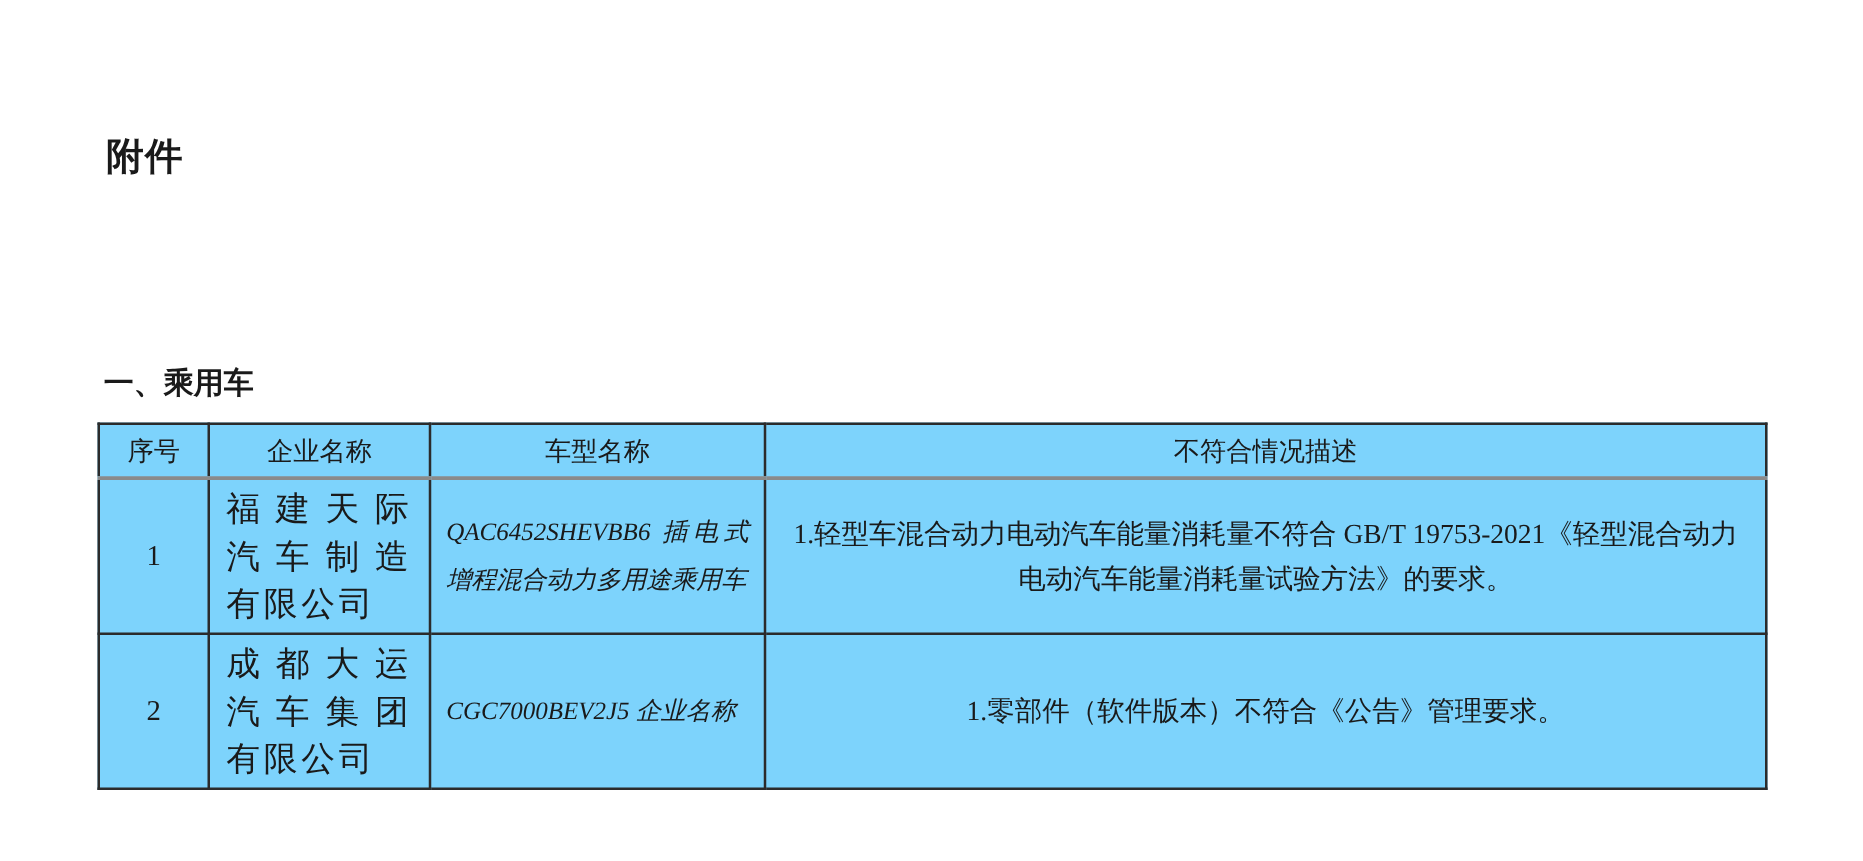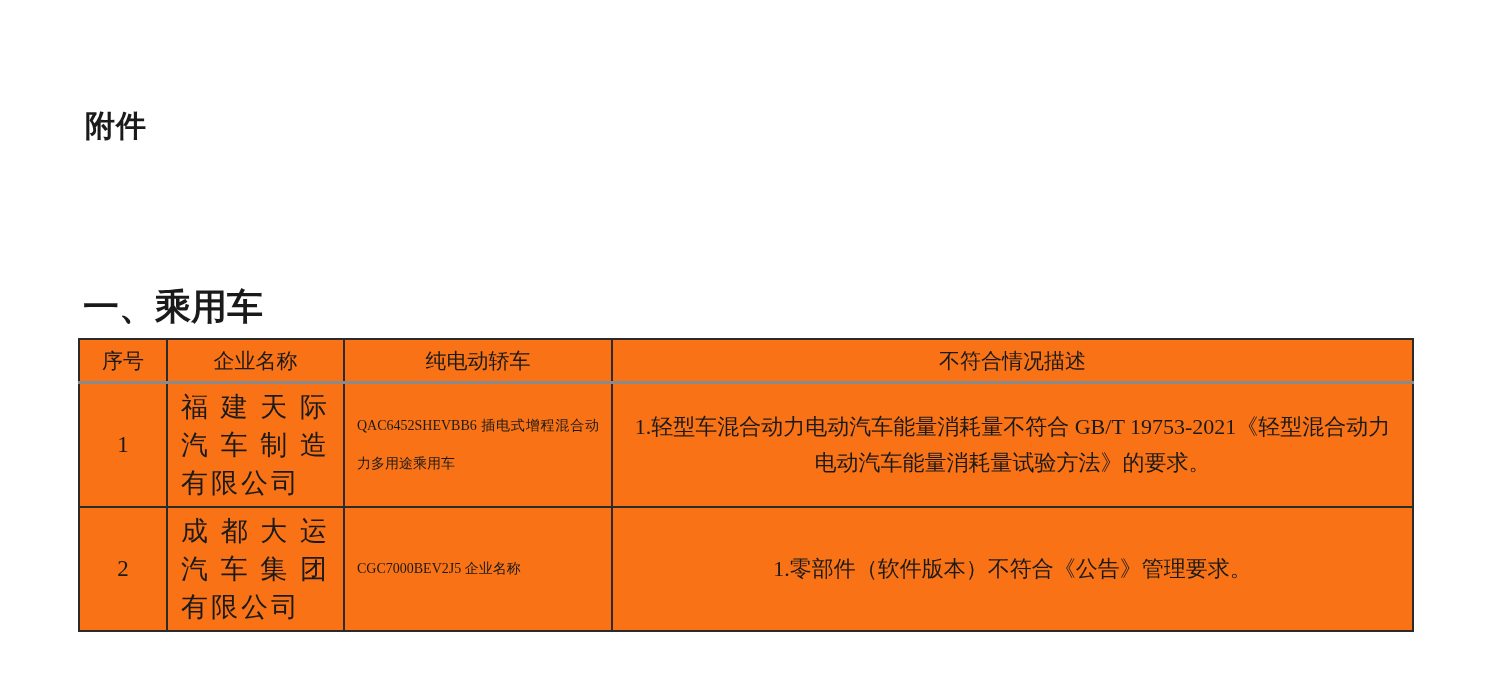--- a/index.html
+++ b/index.html
@@ -40,31 +40,31 @@
     font-size: 38px;
     line-height: 44px;
     letter-spacing: 1px;
   }
   .section-heading {
     position: absolute;
     left: 83px;
     top: 243px;
     font-family: Liberation Sans, sans-serif;
     font-weight: 700;
-    font-size: 36px;
+    font-size: 24px;
     line-height: 34px;
   }
   table.products {
     position: absolute;
     left: 78px;
     top: 291px;
     width: 1334px;
     border-collapse: collapse;
     table-layout: fixed;
-    background: #f97316;
+    background: #7dd3fc;
   }
   table.products th,
   table.products td {
     border: 2px solid #2b2b2b;
     vertical-align: middle;
     overflow: hidden;
   }
   table.products thead th {
     height: 37px;
     font-family: "Liberation Sans", sans-serif;
@@ -83,25 +83,26 @@
   td.cell-company {
     padding: 4px 13px;
     font-size: 27px;
     line-height: 38px;
     letter-spacing: 3px;
     text-align: justify;
     text-justify: inter-character;
   }
   td.cell-model {
     padding: 4px 12px;
-    font-size: 14px;
+    font-size: 20px;
     line-height: 38px;
     text-align: justify;
     text-justify: inter-character;
     word-break: break-word;
+    font-style: italic;
   }
   td.cell-desc {
     padding: 4px 14px;
     font-size: 22px;
     line-height: 36px;
     text-align: center;
   }
 </style>
 </head>
 <body>
@@ -117,21 +118,21 @@
     <colgroup>
       <col style="width:88px">
       <col style="width:177px">
       <col style="width:268px">
       <col style="width:801px">
     </colgroup>
     <thead>
       <tr>
         <th>序号</th>
         <th>企业名称</th>
-        <th>纯电动轿车</th>
+        <th>车型名称</th>
         <th>不符合情况描述</th>
       </tr>
     </thead>
     <tbody>
       <tr class="row-1">
         <td class="cell-serial">1</td>
         <td class="cell-company">福建天际汽车制造有限公司</td>
         <td class="cell-model">QAC6452SHEVBB6 插电式增程混合动力多用途乘用车</td>
         <td class="cell-desc">1.轻型车混合动力电动汽车能量消耗量不符合 GB/T 19753-2021《轻型混合动力电动汽车能量消耗量试验方法》的要求。</td>
       </tr>

